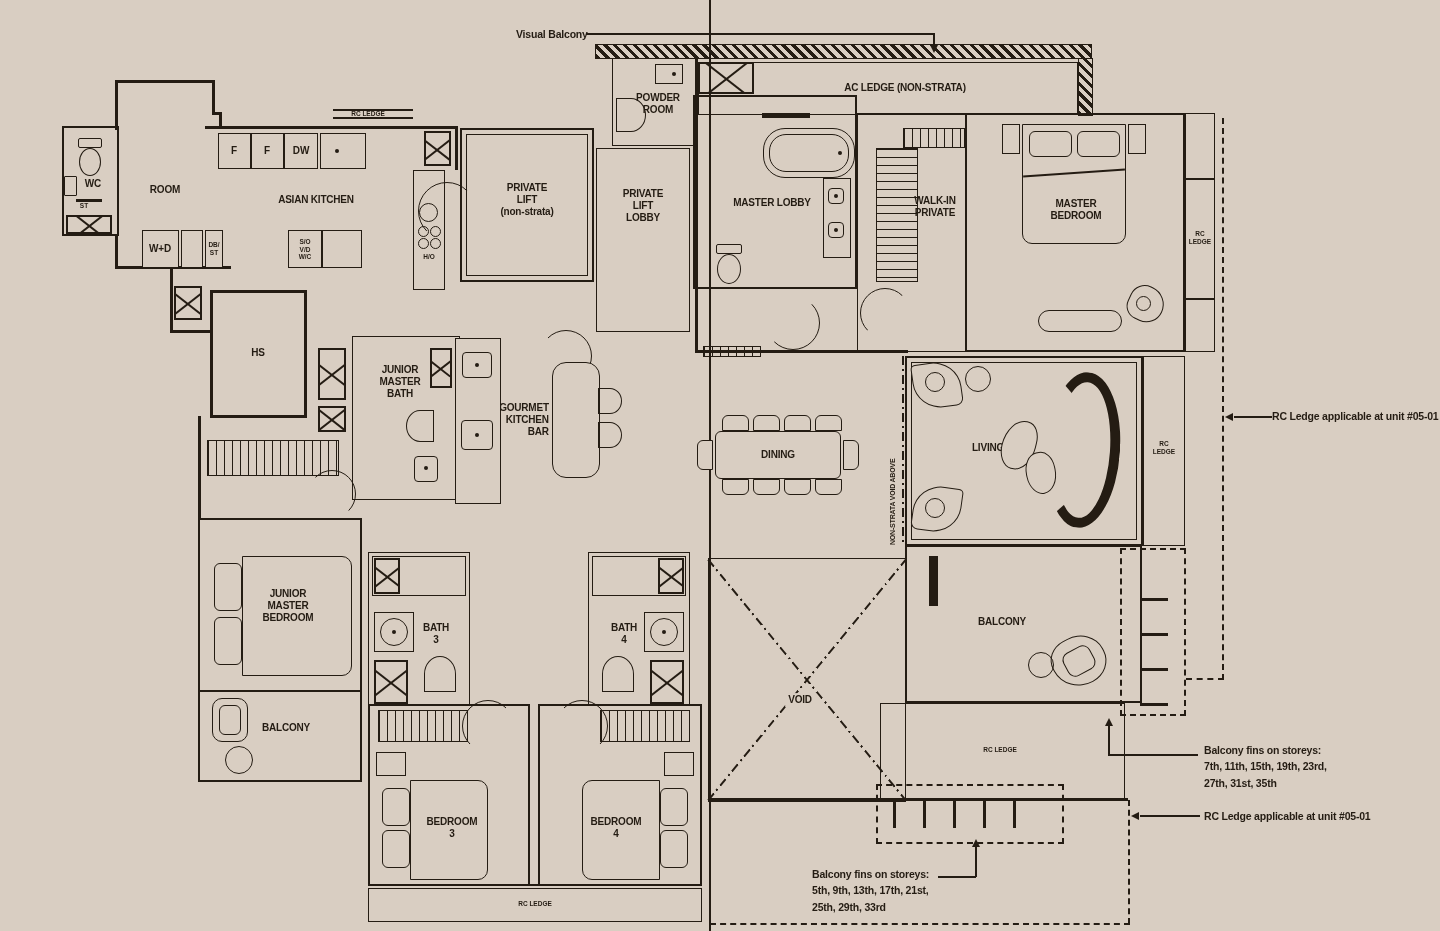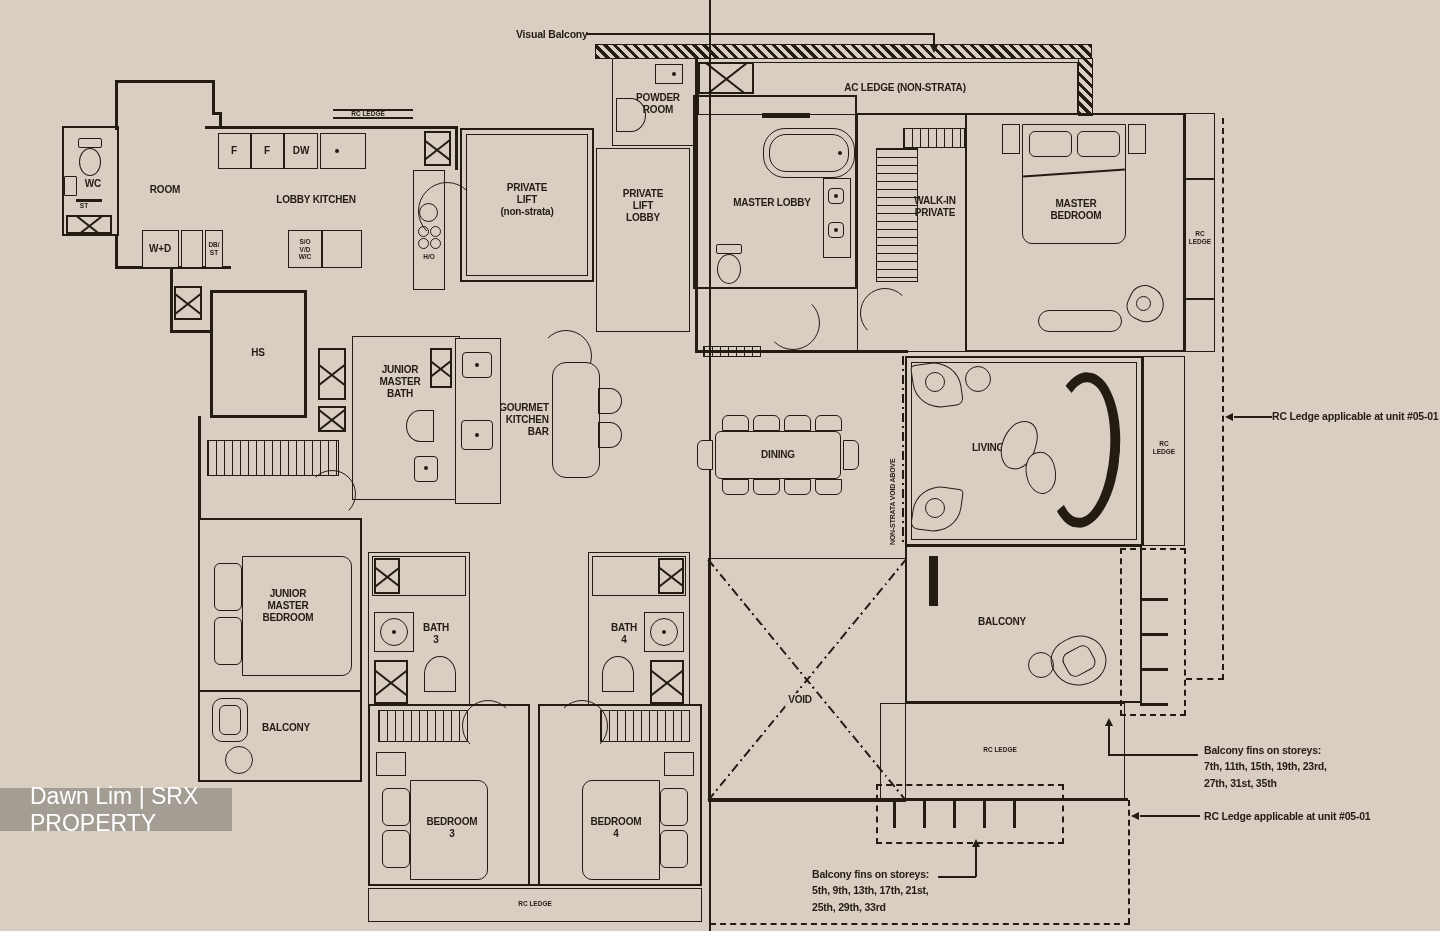--- a/index.html
+++ b/index.html
@@ -72,21 +72,21 @@
   <div class="furn" style="left:64px;top:176px;width:13px;height:20px;border-radius:1px;"></div>
   <div class="lbl" style="left:93px;top:184px;">WC</div>
   <div class="line" style="left:76px;top:199px;width:26px;height:3px;"></div>
   <div class="lbl sm" style="left:84px;top:206px;">ST</div>
   <div class="xbox" style="left:66px;top:215px;width:46px;height:19px;">
       <i class="d1"></i>
       <i class="d2"></i>
     </div>
 
   <div class="lbl" style="left:165px;top:190px;">ROOM</div>
-  <div class="lbl" style="left:316px;top:200px;">LOBBY KITCHEN</div>
+  <div class="lbl" style="left:316px;top:200px;">ASIAN KITCHEN</div>
 
   <div class="furn" style="left:218px;top:133px;width:33px;height:36px;border-radius:0;"></div>
   <div class="lbl md" style="left:234px;top:151px;">F</div>
   <div class="furn" style="left:251px;top:133px;width:33px;height:36px;border-radius:0;"></div>
   <div class="lbl md" style="left:267px;top:151px;">F</div>
   <div class="furn" style="left:284px;top:133px;width:34px;height:36px;border-radius:0;"></div>
   <div class="lbl md" style="left:301px;top:151px;">DW</div>
   <div class="furn" style="left:320px;top:133px;width:46px;height:36px;border-radius:0;"></div>
   <div class="dot" style="left:335px;top:149px;"></div>
   <div class="xbox" style="left:424px;top:131px;width:27px;height:35px;">
@@ -382,16 +382,13 @@
   <div class="line" style="left:1140px;top:815px;width:60px;height:1.5px;"></div>
   <div class="tri tri-left" style="left:1131px;top:812px;"></div>
 
   <div class="anno" style="left:812px;top:866px;">Balcony fins on storeys:
 5th, 9th, 13th, 17th, 21st,
 25th, 29th, 33rd</div>
   <div class="line" style="left:938px;top:876px;width:38px;height:1.5px;"></div>
   <div class="line" style="left:975px;top:847px;width:1.5px;height:30px;"></div>
   <div class="tri tri-up" style="left:972px;top:839px;"></div>
 
-  <div id="watermark">
-    <span>Dawn Lim | SRX PROPERTY</span>
-  </div>
 </div>
 
 </body></html>

